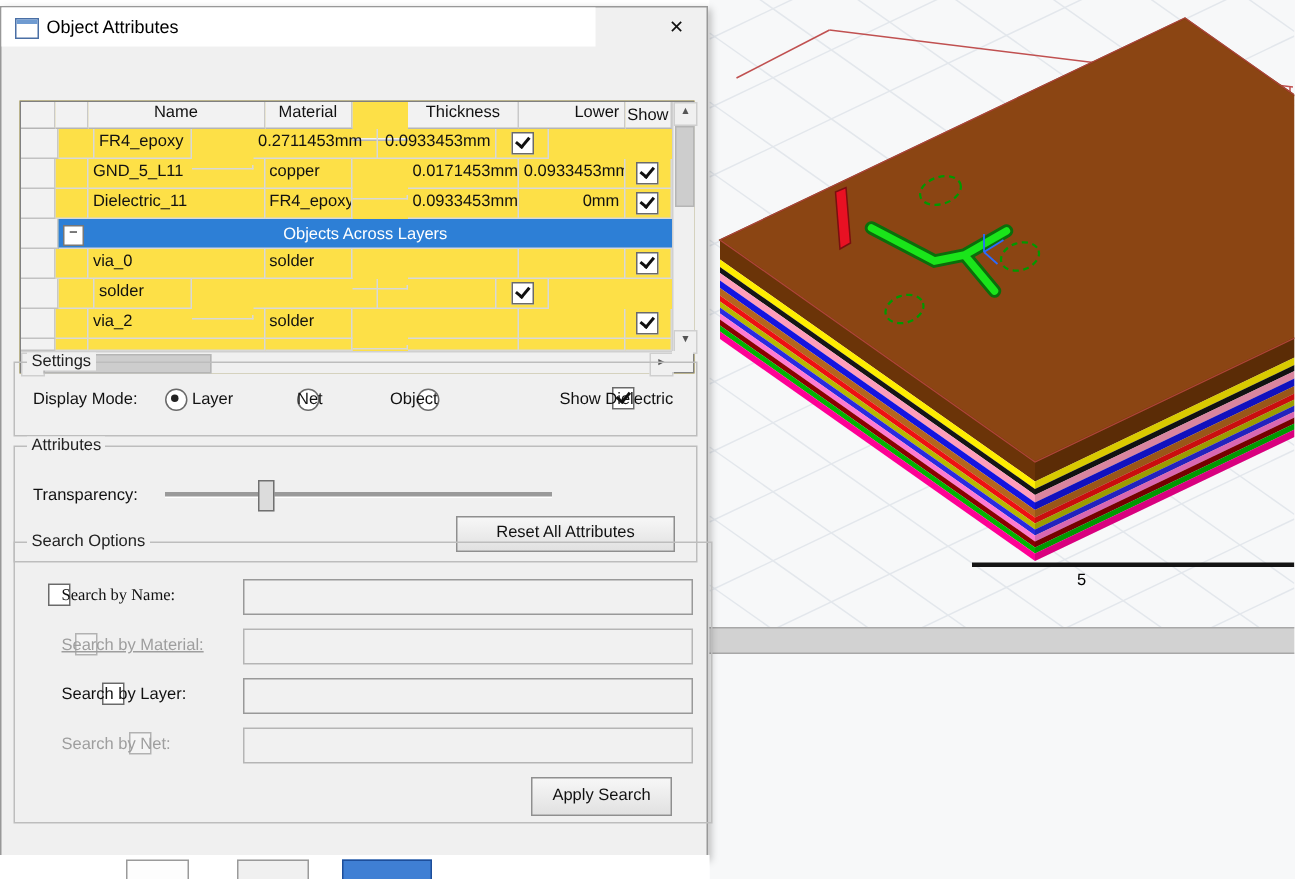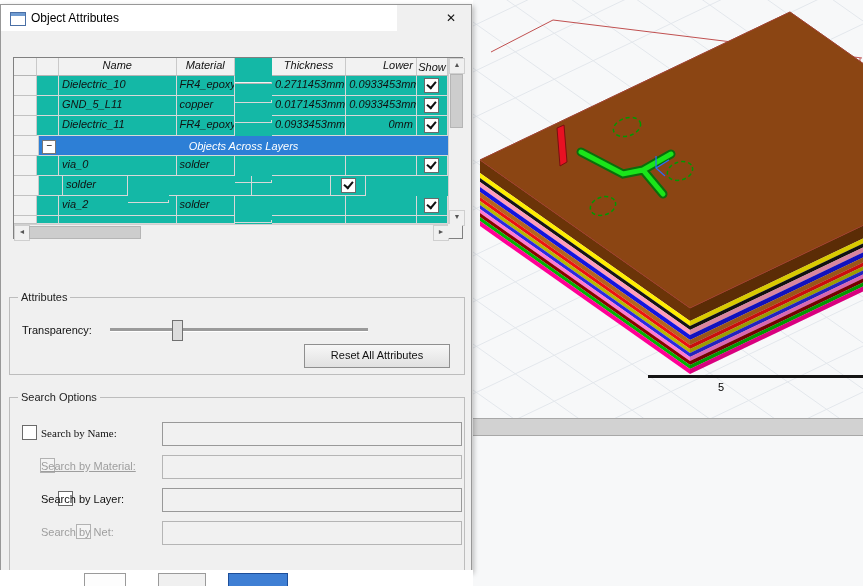--- a/index.html
+++ b/index.html
@@ -19,21 +19,21 @@
   #dialog{left:0;top:4px;width:470px;height:566px;background:#f0f0f0;
           border:1px solid #989898;box-shadow:2px 2px 5px rgba(0,0,0,.25);}
   #titlebar{left:0;top:0;width:396px;height:26px;background:#fff;}
   .dlgicon{position:absolute;left:9px;top:7px;width:14px;height:12px;border:1px solid #4a6fa5;background:#fff;}
   .dlgicon::before{content:"";position:absolute;left:0;top:0;width:100%;height:3px;background:#6f9bd1;}
   #dlg-title{position:absolute;left:30px;top:6px;font-size:12px;color:#000;}
   #closebtn{position:absolute;right:4px;top:2px;width:32px;height:22px;line-height:22px;
             text-align:center;font-size:12px;color:#111;cursor:default;}
 
   
-  #grid{left:12px;top:52px;width:448px;height:180px;background:#14b8a6;border:1px solid #808080;font-style:italic;}
+  #grid{left:12px;top:62px;width:448px;height:180px;background:#fde047;border:1px solid #808080;}
   .trow{display:flex;height:20px;width:434px;}
   .thead{height:18px;}
   .tc{border-right:1px solid #d8d8d8;border-bottom:1px solid #d8d8d8;
       padding:2px 3px 0 3px;font-size:11px;white-space:nowrap;overflow:hidden;}
   .hc{background:#f2f2f2;border-right:1px solid #c9c9c9;border-bottom:1px solid #b5b5b5;
       text-align:center;padding-top:1px;}
   .sc{background:#f2f2f2;border-right:1px solid #c9c9c9;border-bottom:1px solid #c2c2c2;}
   .c-sel{width:18px;}.c-exp{width:17px;}.c-name{width:125px;}.c-mat{width:58px;}
   .c-type{width:34px;margin-top:24px;}.c-thick{width:76px;}.c-low{width:72px;text-align:right;}.c-show{width:34px;display:flex;align-items:center;justify-content:center;padding:0;}
   .hl-bg{flex:1;position:relative;display:flex;align-items:center;justify-content:center;
@@ -189,21 +189,20 @@
       <div class="tc hc c-mat">Material</div>
       <div class="tc hc c-type">Type</div>
       <div class="tc hc c-thick">Thickness</div>
       <div class="tc hc c-low">Lower</div>
       <div class="tc hc c-show">Show</div>
     </div>
 
     <div class="trow">
       <div class="tc sc c-sel"></div>
       <div class="tc c-exp"></div>
-      <div class="tc c-name">Dielectric_10</div>
       <div class="tc c-mat">FR4_epoxy</div>
       <div class="tc c-type">DIEL</div>
       <div class="tc c-thick">0.2711453mm</div>
       <div class="tc c-low">0.0933453mm</div>
       <div class="tc c-show">
           <span class="cbx checked"></span>
         </div>
     </div>
 
     <div class="trow">
@@ -296,48 +295,61 @@
     </div>
 
     <div class="sb" style="left:0;top:166px;width:434px;height:14px;border-top:1px solid #d0d0d0;">
       <div class="sbtn" style="left:0;top:0;">◄</div>
       <div class="sthumb" style="left:15px;top:1px;width:110px;height:11px;"></div>
       <div class="sbtn" style="left:419px;top:0;">►</div>
     </div>
     <div class="sb" style="left:434px;top:166px;width:14px;height:14px;"></div>
   </div>
 
+  <div class="group" style="left:8px;top:236px;width:454px;height:48px;">
+    <span class="legend">Settings</span>
+    <span class="lbl abs" style="left:12px;top:18px;">Display Mode:</span>
+    <span class="radio sel abs" style="left:100px;top:17px;"></span>
+    <span class="lbl abs" style="left:118px;top:18px;">Layer</span>
+    <span class="radio abs" style="left:170px;top:17px;"></span>
+    <span class="lbl abs" style="left:188px;top:18px;">Net</span>
+    <span class="radio abs" style="left:232px;top:17px;"></span>
+    <span class="lbl abs" style="left:250px;top:18px;">Object</span>
+    <span class="cbx checked abs" style="left:344px;top:16px;"></span>
+    <span class="lbl abs" style="left:363px;top:18px;">Show Dielectric</span>
+  </div>
 
   <div class="group" style="left:8px;top:292px;width:454px;height:76px;">
     <span class="legend">Attributes</span>
     <span class="lbl abs" style="left:12px;top:26px;">Transparency:</span>
     <div class="groove" style="left:100px;top:30px;width:258px;"></div>
     <div class="sthumb-slider" style="left:162px;top:22px;"></div>
     <div class="btn" style="left:294px;top:46px;width:144px;height:22px;line-height:20px;">Reset All Attributes</div>
   </div>
 
-  <div class="group" style="left:8px;top:392px;width:454px;height:186px;">
+  <div class="group" style="left:8px;top:356px;width:454px;height:186px;padding-left:10px;">
     <span class="legend">Search Options</span>
 
     <span class="cbx abs" style="left:12px;top:27px;"></span>
     <span class="lbl abs" style="left:31px;top:29px;font-family:Liberation Serif, serif;">Search by Name:</span>
     <input class="sinput" style="left: 152px; top: 24px; width: 290px;" value="">
 
     <span class="cbx dim abs" style="left:12px;top:60px;"></span>
     <span class="lbl dis abs" style="left:31px;top:62px;text-decoration:underline;">Search by Material:</span>
     <input class="sinput" style="left: 152px; top: 57px; width: 290px; border-color: rgb(181, 181, 181);" value="">
 
     <span class="cbx abs" style="left:12px;top:93px;"></span>
     <span class="lbl abs" style="left:31px;top:95px;">Search by Layer:</span>
     <input class="sinput" style="left: 152px; top: 90px; width: 290px;" value="">
 
     <span class="cbx dim abs" style="left:12px;top:126px;"></span>
     <span class="lbl dis abs" style="left:31px;top:128px;">Search by Net:</span>
     <input class="sinput" style="left: 152px; top: 123px; width: 290px; border-color: rgb(181, 181, 181);" value="">
 
+    <div class="btn" style="left:344px;top:156px;width:92px;height:24px;line-height:22px;">Apply Search</div>
   </div>
 </div>
 
 <div id="frags" class="abs">
   <div class="frag" style="left:84px;width:40px;"></div>
   <div class="frag" style="left:158px;width:46px;background:#f0f0f0;"></div>
   <div class="frag" style="left:228px;width:58px;background:#3f7fd4;border-color:#1d4e9a;"></div>
 </div>
 
 </body></html>

